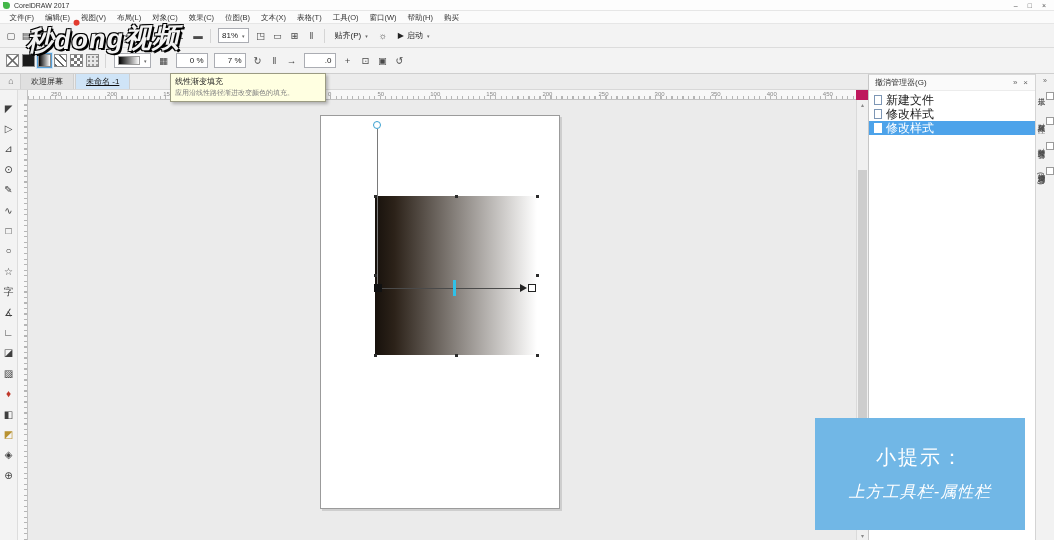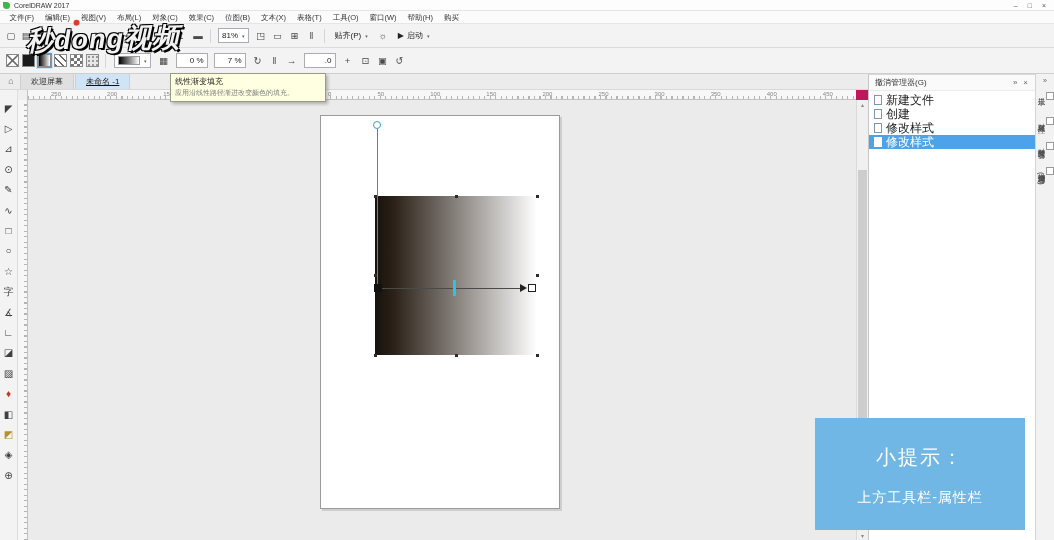--- a/index.html
+++ b/index.html
@@ -99,21 +99,21 @@
   
   #dockstrip{position:absolute;left:1035px;top:74px;width:19px;height:466px;background:#f2f2f2;border-left:1px solid #d4d4d4;display:flex;flex-direction:column;align-items:center;padding-top:3px;z-index:6;}
   .dock-collapse{font-size:7px;color:#666;margin-bottom:8px;}
   .dock-tabs{display:flex;flex-direction:column;align-items:center;gap:14px;}
   .dock-tab{writing-mode:vertical-rl;font-size:7.5px;color:#4a4a4a;letter-spacing:1px;}
   .dock-tab::before{content:"";display:block;width:6px;height:6px;border:1px solid #9a9a9a;background:#fff;margin-bottom:3px;}
 
   
   #tipbox{position:absolute;left:815px;top:418px;width:210px;height:112px;background:#71b7e6;z-index:60;display:flex;flex-direction:column;align-items:center;padding-top:26px;color:#fff;}
   #tipbox .l1{font-size:20px;letter-spacing:2px;}
-  #tipbox .l2{font-size:14px;letter-spacing:1px;margin-top:18px;}
+  #tipbox .l2{font-size:16px;letter-spacing:1px;margin-top:11px;font-style:italic;}
 
   
   #watermark{position:absolute;left:26px;top:21px;z-index:45;font-size:27px;font-weight:bold;font-style:italic;color:#f2f2f2;transform:rotate(-1.5deg);letter-spacing:1px;white-space:nowrap;
     text-shadow:-1px -1px 0 #000,1px -1px 0 #000,-1px 1px 0 #000,1px 1px 0 #000,2px 2px 0 #000;}
   .wm-dot{position:absolute;left:48px;top:-2px;width:6px;height:6px;border-radius:50%;background:#e23b2e;text-shadow:none;}
 </style>
 </head>
 <body>
 
 <div id="app">
@@ -379,24 +379,20 @@
           <span class="rp-hicon">×</span>
         </div>
     </div>
     <div class="undo-list">
         <div class="undo-item">
         <span class="doc-ico"></span>
         <span>新建文件</span>
       </div>
         <div class="undo-item">
         <span class="doc-ico"></span>
-        <span>创建</span>
-      </div>
-        <div class="undo-item">
-        <span class="doc-ico"></span>
         <span>修改样式</span>
       </div>
         <div class="undo-item selected">
         <span class="doc-ico"></span>
         <span>修改样式</span>
       </div>
       </div>
   </div>
 
   <div id="dockstrip">

